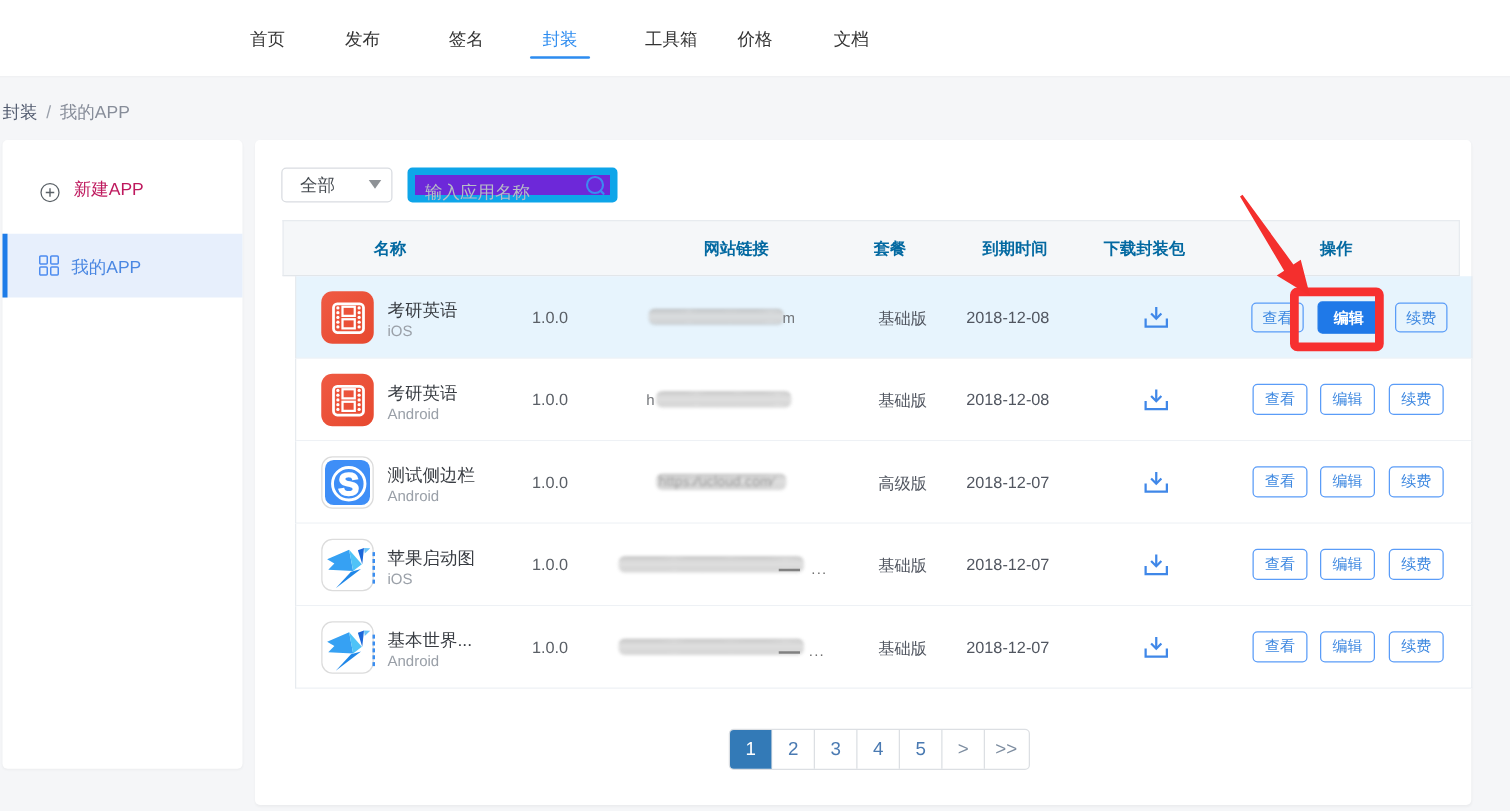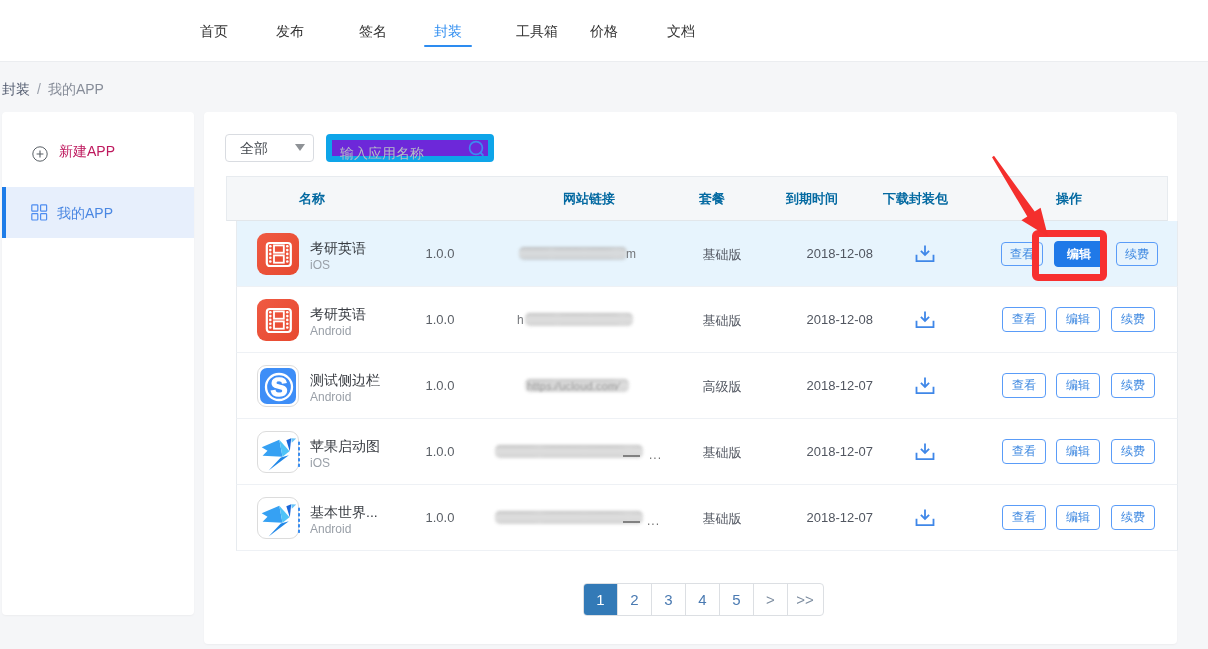--- a/index.html
+++ b/index.html
@@ -30,21 +30,21 @@
 
 #thead { left:226px; top:176px; width:942px; height:45px; background:#f5f7f9; border:1px solid #e7ebef; border-bottom:1px solid #e2e6ea; }
 .th { position:absolute; top:13px; font-size:13px; font-weight:bold; color:#0369a1; }
 .row { left:236px; width:942px; height:66px; border-left:1px solid #e7ebef; border-right:1px solid #e7ebef; border-bottom:1px solid #eef1f5; background:#fff; }
 .row.hl { background:#e7f4fd; }
 .tile { position:absolute; left:20px; top:12px; width:42px; height:42px; border-radius:9px; }
 .nm { position:absolute; left:73px; top:19px; font-size:14px; color:#383c42; }
 .sub { position:absolute; left:73px; top:37px; font-size:12px; color:#9aa0a8; }
 .ver { position:absolute; left:168px; top:25px; width:70px; text-align:center; font-size:13px; color:#5a5f66; }
 .tao { position:absolute; left:450px; top:25px; width:70px; text-align:center; font-size:13px; color:#515660; }
-.dat { position:absolute; left:536px; top:25px; width:100px; text-align:right; font-size:13px; color:#515660; }
+.dat { position:absolute; left:536px; top:25px; width:100px; text-align:left; font-size:13px; color:#515660; }
 .dl  { position:absolute; left:678px; top:24px; }
 .btn { position:absolute; top:20px; width:44px; height:25px; border:1px solid #5a9cf8; border-radius:4px; color:#3c87e0; font-size:12px; text-align:center; line-height:23px; background:transparent; }
 .b1 { left:765px; } .b2 { left:819px; } .b3 { left:874px; }
 .hl .b1 { left:764px; width:42px; top:21px; height:24px; line-height:22px; }
 .hl .b3 { left:879px; width:42px; top:21px; height:24px; line-height:22px; }
 .b2f { left:817px; top:20px; width:50px; height:26px; background:#1f79e8; border:1px solid #1f79e8; border-radius:4px; color:#fff; font-size:12px; font-weight:bold; text-align:center; line-height:24px; position:absolute; }
 
 .lnk { position:absolute; top:26px; height:12px; border-radius:5px; border-top:1px solid rgba(140,140,140,0.55); box-shadow:0 1px 1px rgba(130,130,130,0.45); background:linear-gradient(180deg,#c2c2c2 0%,#d8d8d8 45%,#cfcfcf 75%,#c8c8c8 100%),linear-gradient(90deg,#c6c6c6,#bcbcbc 15%,#d0d0d0 30%,#b8b8b8 45%,#cccccc 60%,#bfbfbf 75%,#d2d2d2 90%,#c8c8c8); background-blend-mode:lighten; filter:blur(1.4px); opacity:0.8; }
 .uline { position:absolute; top:36px; width:17px; height:1.6px; background:#6a6a6a; opacity:0.8; }
 .dots { position:absolute; top:29px; font-size:12px; color:#6f6f6f; letter-spacing:1px; }

